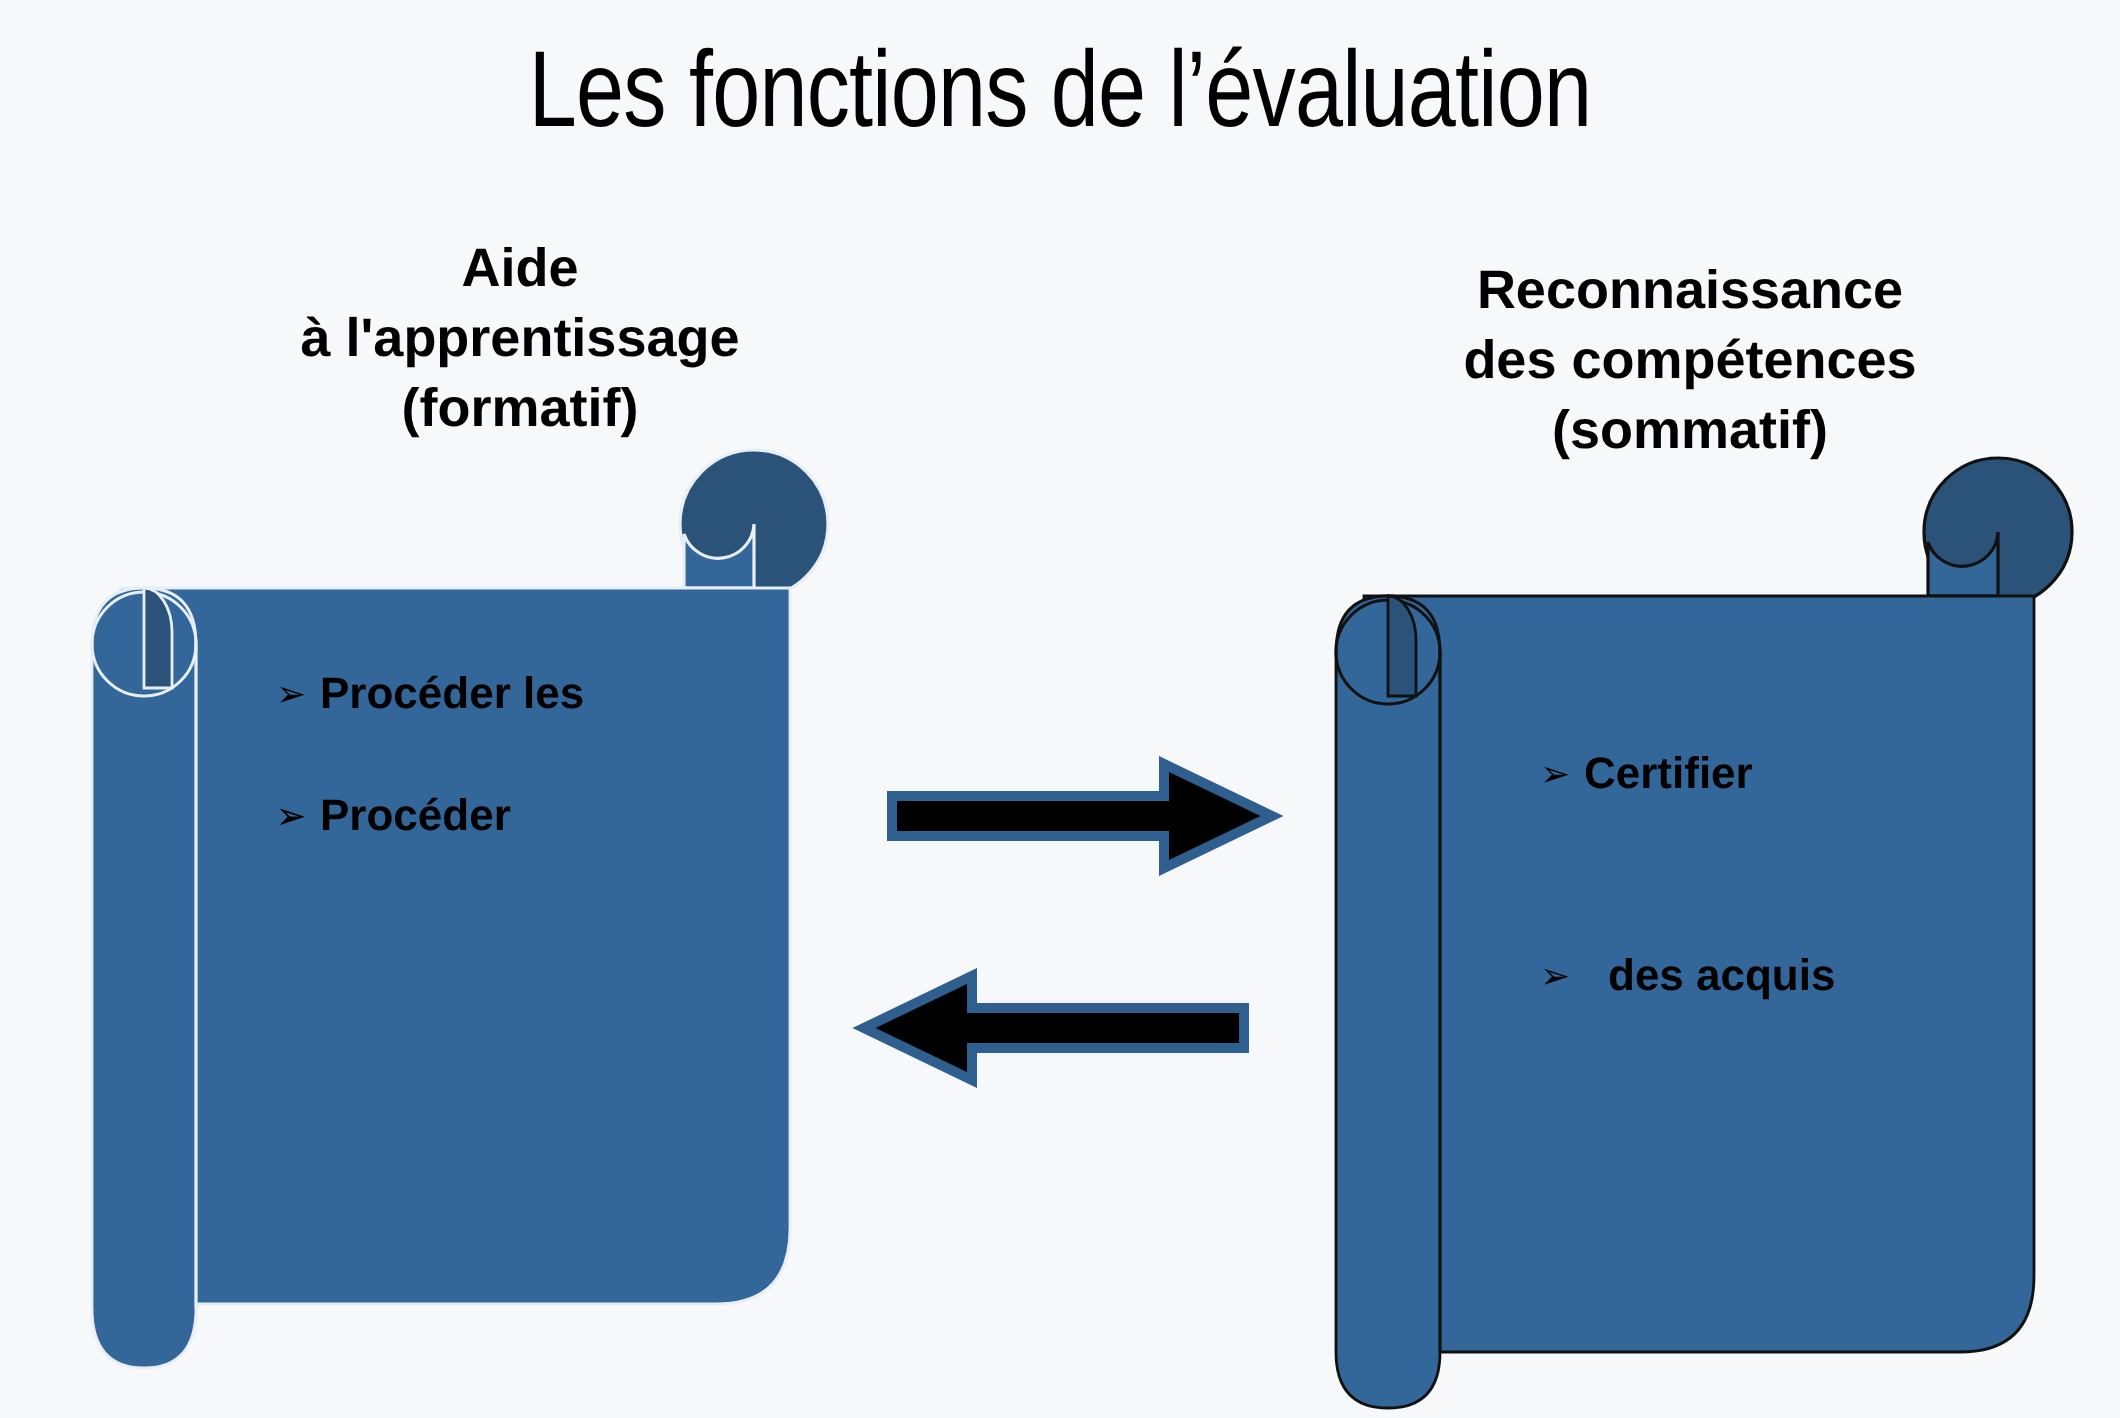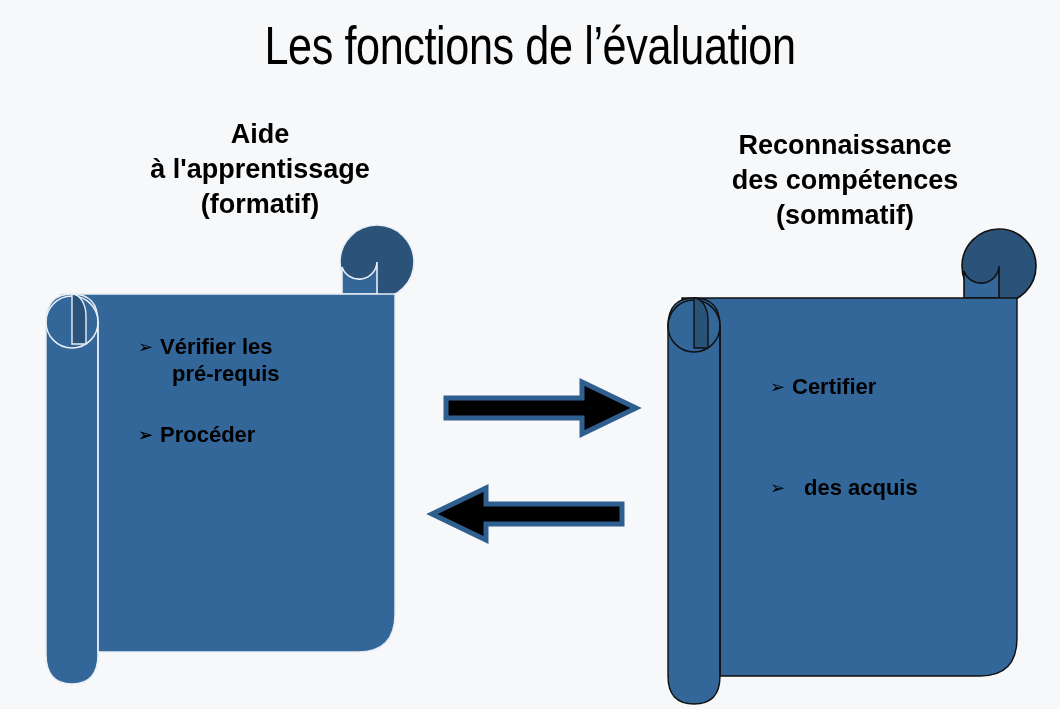--- a/index.html
+++ b/index.html
@@ -137,22 +137,21 @@
       <g>
         <path d="M 60 100 A 26 26 0 0 1 8 100 A 26 26 0 0 1 60 100 Z" fill="none" stroke="#e8eef5" stroke-width="1.5"></path>
         <path d="M 34 72 A 14 22 0 0 1 48 94 L 48 122 L 34 122 Z" fill="#2b5379" stroke="#e8eef5" stroke-width="1.4"></path>
         <line x1="60" y1="100" x2="60" y2="432" stroke="#e8eef5" stroke-width="1.4"></line>
       </g>
     </svg>
 
     <div class="bullets left">
       <div class="bullet-item">
         <span class="bullet-glyph">➢</span>
-        <span>Vérifier les</span>
-        <span class="bullet-line2">pré-requis</span>
+        <span>Procéder les</span>
       </div>
       <div class="bullet-item">
         <span class="bullet-glyph">➢</span>
       </div>
       <div class="bullet-item">
         <span class="bullet-glyph">➢</span>
         <span>Procéder</span>
       </div>
     </div>
   </div>

